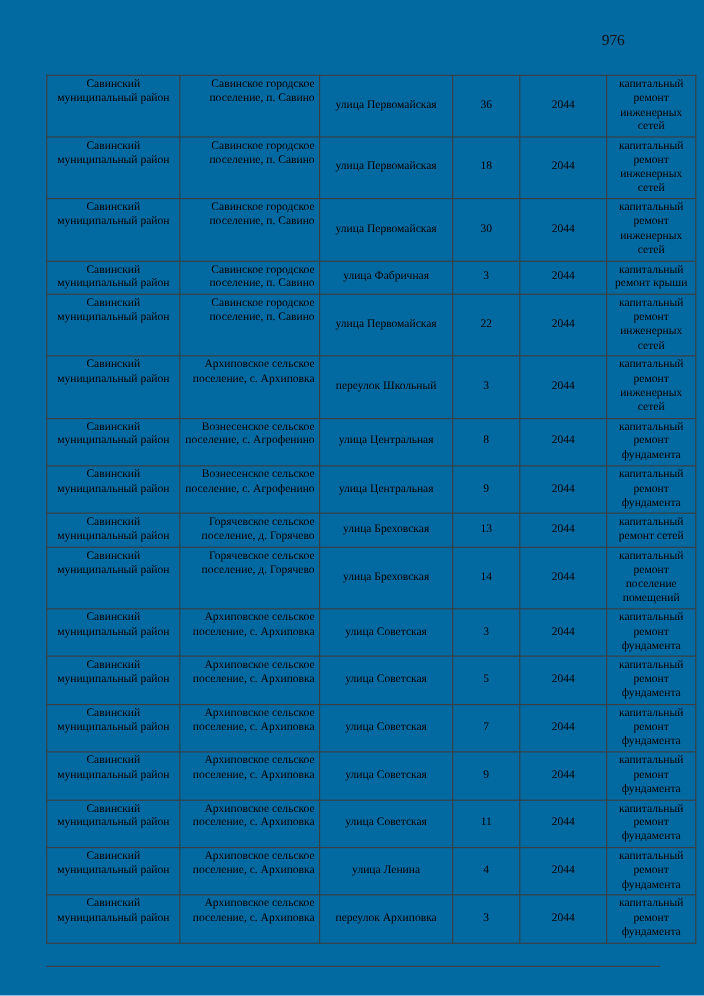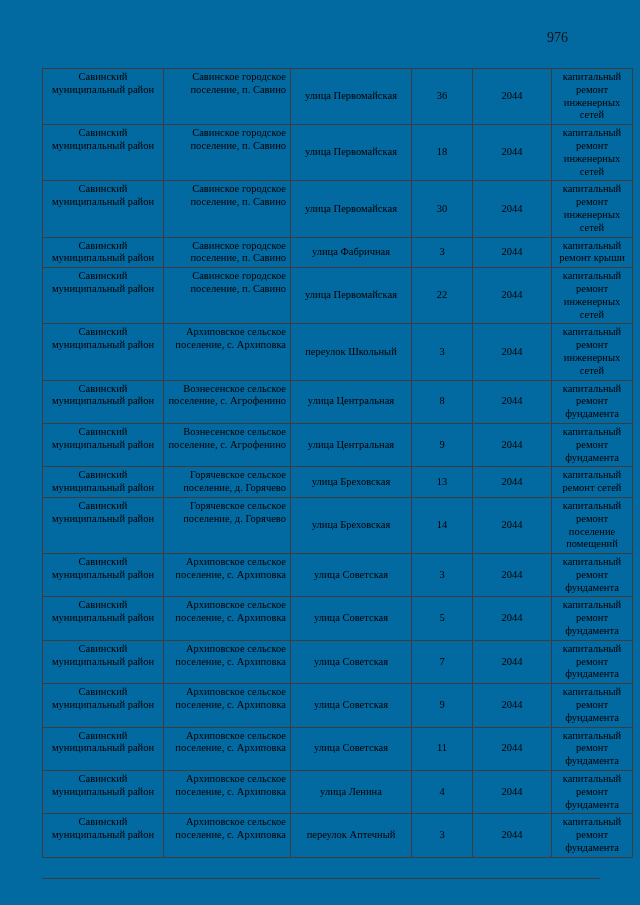--- a/index.html
+++ b/index.html
@@ -186,21 +186,21 @@
           <td class="col-district">Савинский муниципальный район</td>
           <td class="col-settlement">Архиповское сельское поселение, с. Архиповка</td>
           <td class="col-street">улица Ленина</td>
           <td class="col-house">4</td>
           <td class="col-year">2044</td>
           <td class="col-work">капитальный ремонт фундамента</td>
         </tr>
         <tr>
           <td class="col-district">Савинский муниципальный район</td>
           <td class="col-settlement">Архиповское сельское поселение, с. Архиповка</td>
-          <td class="col-street">переулок Аптечный</td>
+          <td class="col-street">переулок Архиповка</td>
           <td class="col-house">3</td>
           <td class="col-year">2044</td>
           <td class="col-work">капитальный ремонт фундамента</td>
         </tr>
       </tbody>
   </table>
 
   <div class="footer-rule"></div>
 
 </div>

